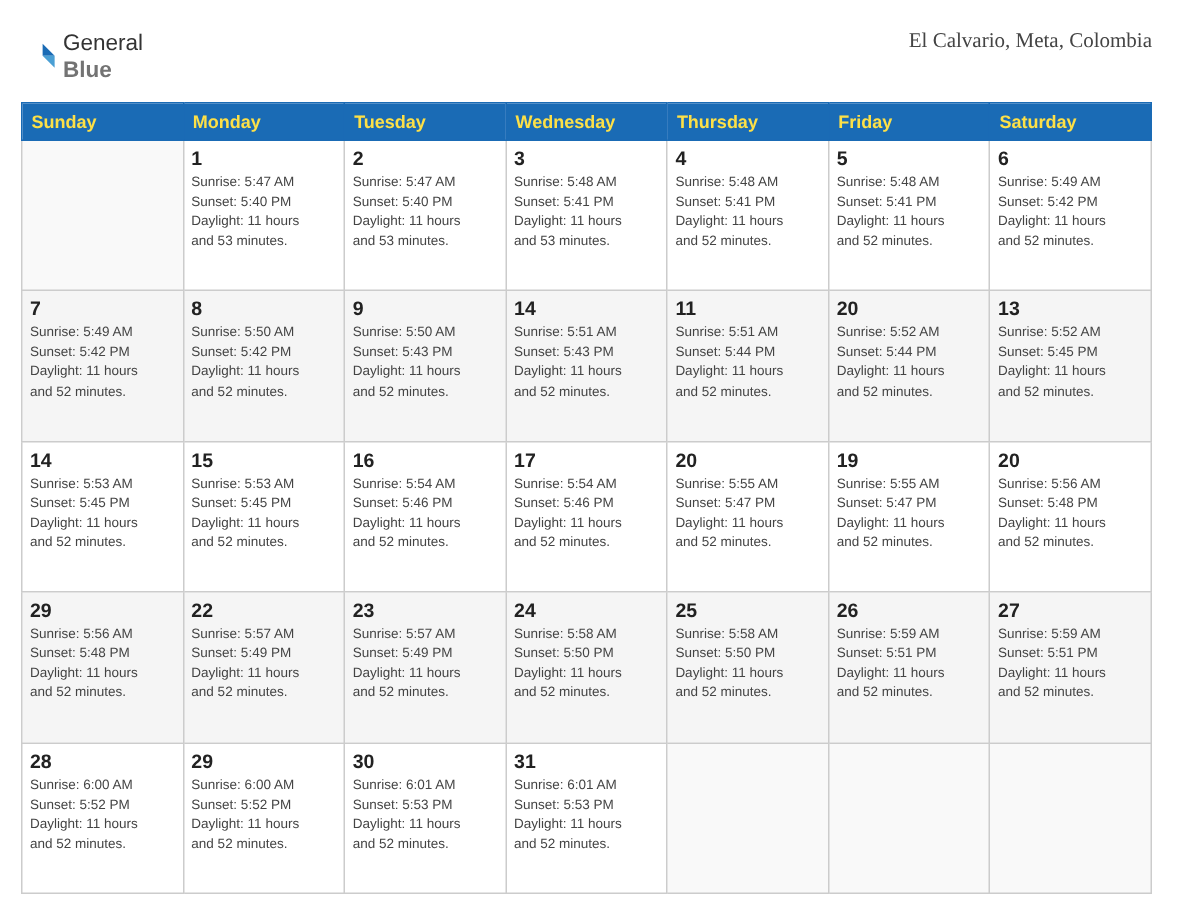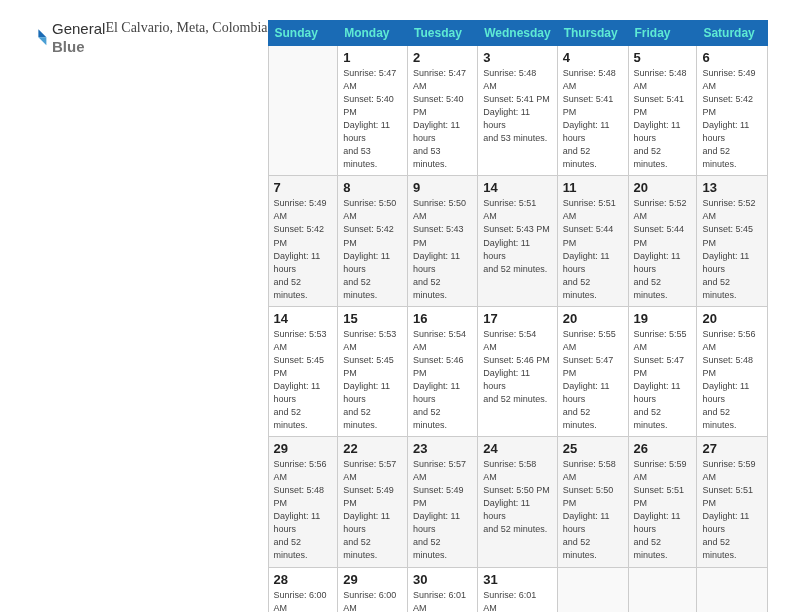--- a/index.html
+++ b/index.html
@@ -6,23 +6,23 @@
     body {
       font-family: Arial, sans-serif;
       background: #fff;
       width: 792px;
       height: 612px;
       overflow: hidden;
     }
     .page {
       width: 792px;
       height: 612px;
-      padding: 20px 24px 16px 24px;
+      padding: 20px 24px 16px 14px;
       display: flex;
-      flex-direction: row;
+      flex-direction: column;
     }
     .header {
       display: flex;
       justify-content: space-between;
       align-items: flex-start;
       margin-bottom: 12px;
     }
     .logo {
       display: flex;
       align-items: center;
@@ -56,21 +56,21 @@
       color: #444;
       font-family: Liberation Serif, serif;
     }
     .calendar {
       width: 100%;
       border-collapse: collapse;
       flex: 1;
     }
     .calendar th {
       background-color: #1a6bb5;
-      color: #5eead4;
+      color: #fde047;
       font-size: 12px;
       font-weight: bold;
       padding: 5px 6px;
       text-align: left;
       border: 1px solid #1a6bb5;
     }
     .calendar td {
       border: 1px solid #ccc;
       vertical-align: top;
       padding: 4px 5px;

